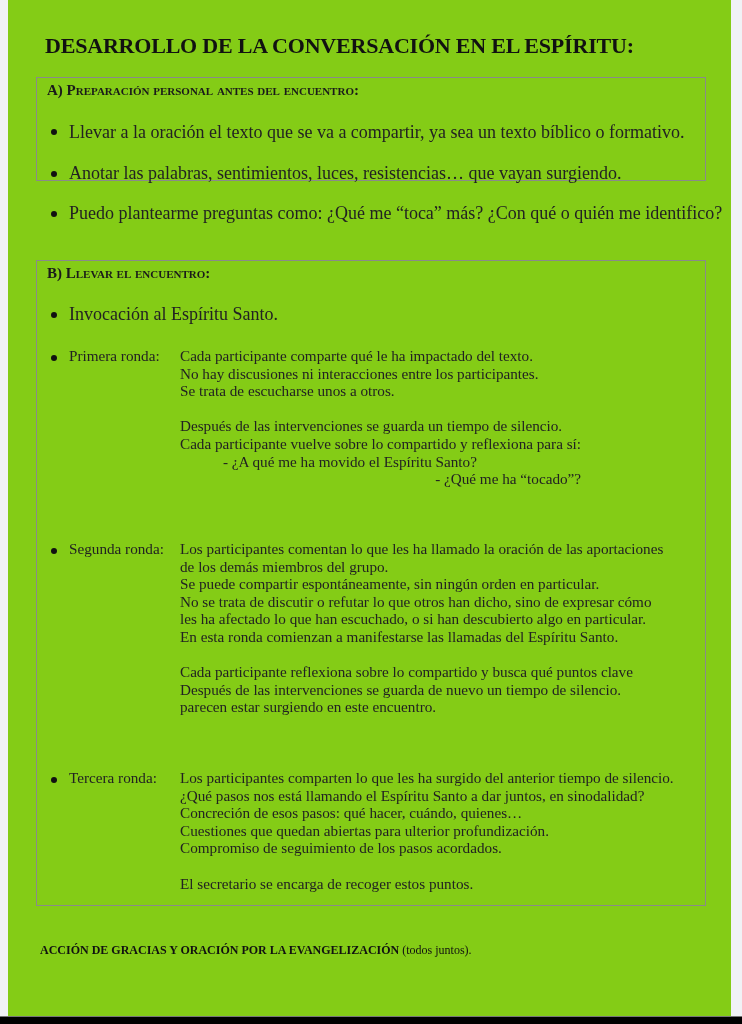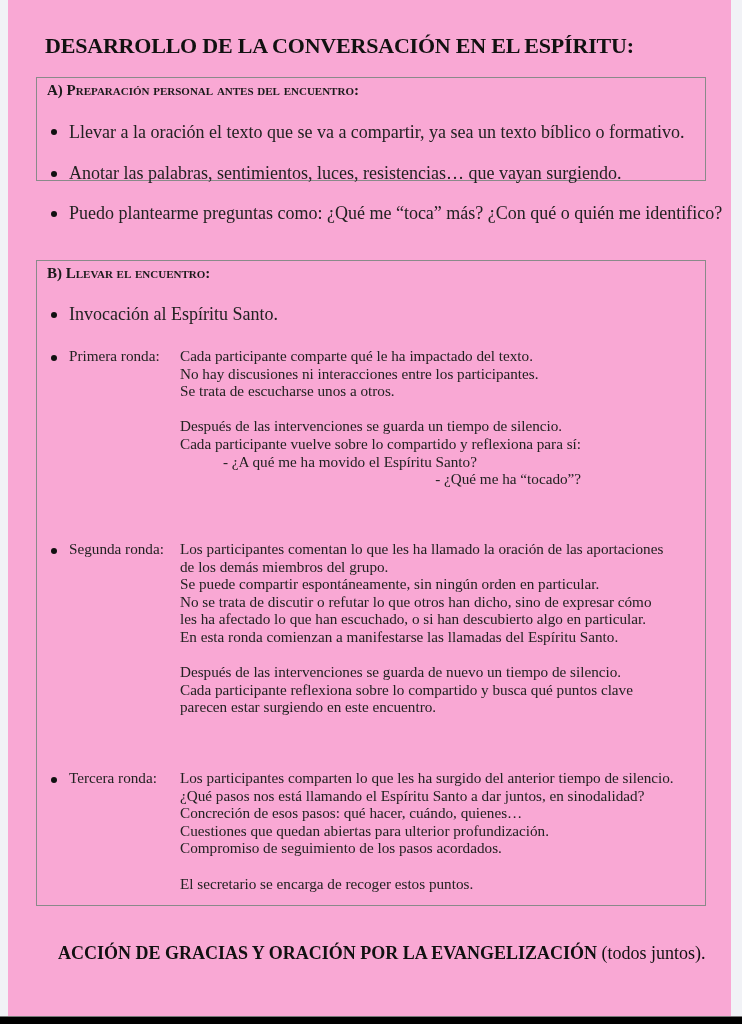--- a/index.html
+++ b/index.html
@@ -4,21 +4,21 @@
   <style>
     html, body { margin: 0; padding: 0; }
     body {
       width: 742px; height: 1024px; overflow: hidden; position: relative;
       background: #f1f2f6;
       font-family: "Liberation Serif", "DejaVu Serif", serif;
       color: #1a1a1a;
     }
     .page {
       position: absolute; left: 8px; top: 0; width: 723px; height: 1016px;
-      background: #f9a8d4;
+      background: #84cc16;
     }
     .bottom-bar {
       position: absolute; left: 0; top: 1016px; width: 742px; height: 8px;
       background: #000;
       border-top: 1px solid #777;
     }
     .title {
       position: absolute; left: 37px; top: 33px;
       font-size: 22px; font-weight: bold; letter-spacing: -0.2px;
       color: #111; white-space: nowrap;
@@ -37,21 +37,21 @@
     .line {
       position: absolute; font-size: 18px; white-space: nowrap; color: #222;
     }
     .bullet {
       position: absolute; width: 6px; height: 6px; border-radius: 50%; background: #111;
     }
     .round-label { position: absolute; font-size: 15.2px; white-space: nowrap; color: #222; }
     .round-text { position: absolute; font-size: 15.2px; line-height: 17.6px; color: #222; white-space: nowrap; }
     .round-text div { height: 17.6px; }
     .footer-line {
-      position: absolute; left: 50px; top: 943px; font-size: 18px; white-space: nowrap; color: #111;
+      position: absolute; left: 32px; top: 943px; font-size: 12px; white-space: nowrap; color: #111;
     }
     .footer-line b { font-weight: bold; }
   </style>
 </head>
 <body>
 
 <div class="page">
 
   <div class="title">DESARROLLO DE LA CONVERSACIÓN EN EL ESPÍRITU:</div>
 
@@ -90,22 +90,22 @@
     <span class="bullet" style="left:14px; top:287px;"></span>
     <div class="round-label" style="left:32px; top:279px;">Segunda ronda:</div>
     <div class="round-text" style="left:143px; top:279px;">
       <div>Los participantes comentan lo que les ha llamado la oración de las aportaciones</div>
       <div>de los demás miembros del grupo.</div>
       <div>Se puede compartir espontáneamente, sin ningún orden en particular.</div>
       <div>No se trata de discutir o refutar lo que otros han dicho, sino de expresar cómo</div>
       <div>les ha afectado lo que han escuchado, o si han descubierto algo en particular.</div>
       <div>En esta ronda comienzan a manifestarse las llamadas del Espíritu Santo.</div>
       <div></div>
+      <div>Cada participante reflexiona sobre lo compartido y busca qué puntos clave</div>
       <div>Después de las intervenciones se guarda de nuevo un tiempo de silencio.</div>
-      <div>Cada participante reflexiona sobre lo compartido y busca qué puntos clave</div>
       <div>parecen estar surgiendo en este encuentro.</div>
     </div>
 
     <span class="bullet" style="left:14px; top:516px;"></span>
     <div class="round-label" style="left:32px; top:508px;">Tercera ronda:</div>
     <div class="round-text" style="left:143px; top:508px;">
       <div>Los participantes comparten lo que les ha surgido del anterior tiempo de silencio.</div>
       <div>¿Qué pasos nos está llamando el Espíritu Santo a dar juntos, en sinodalidad?</div>
       <div>Concreción de esos pasos: qué hacer, cuándo, quienes…</div>
       <div>Cuestiones que quedan abiertas para ulterior profundización.</div>

